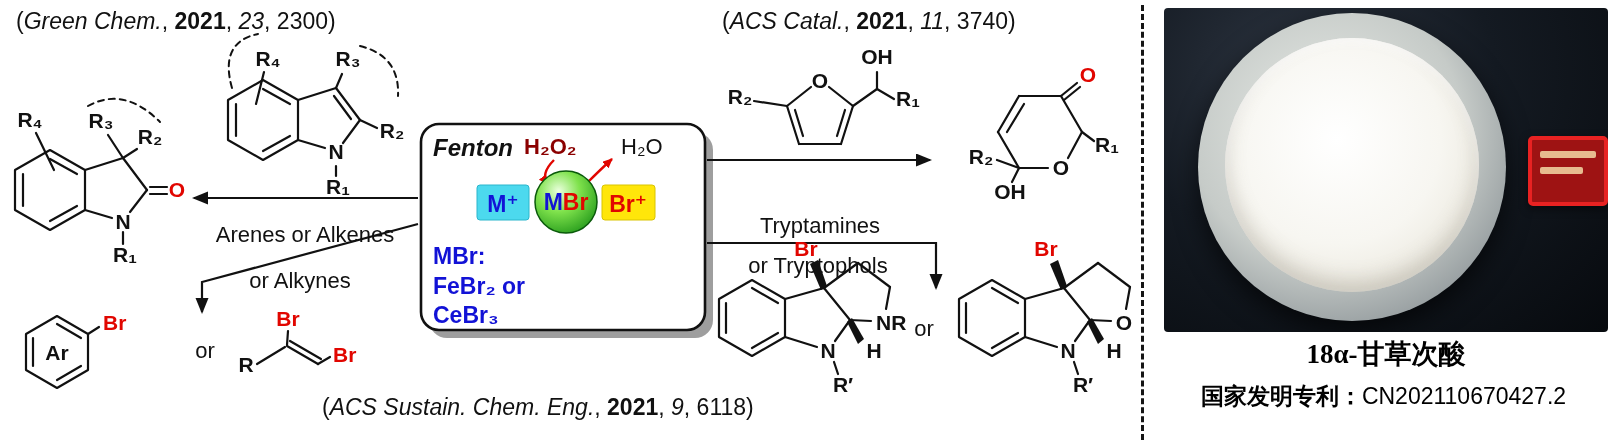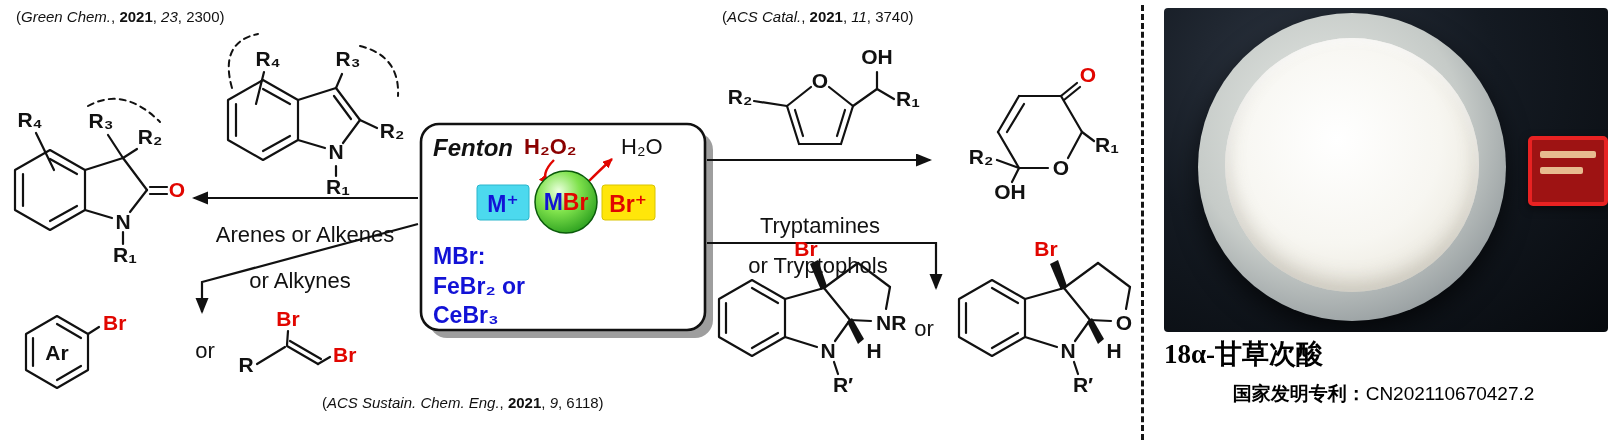--- a/index.html
+++ b/index.html
@@ -21,41 +21,41 @@
   .f-h2o{font:400 22px "Liberation Sans","DejaVu Sans",sans-serif;fill:var(--ink);}
   .f-ion{font:700 23px "Liberation Sans","DejaVu Sans",sans-serif;}
   .f-blue{fill:var(--blue);}
   .f-red{fill:var(--red);}
   .chip-cyan{fill:var(--cyan);stroke:#2ab6cc;stroke-width:1;}
   .chip-yellow{fill:var(--yellow);stroke:#d9c400;stroke-width:1;}
   .box-shadow{fill:var(--boxshadow);}
   .box-face{fill:#ffffff;stroke:var(--ink);stroke-width:2.6;}
 
   
-  .cite{position:absolute;font-size:15px;color:var(--ink);white-space:nowrap;}
+  .cite{position:absolute;font-size:23px;color:var(--ink);white-space:nowrap;}
   .cite .it{font-style:italic;}
   .cite .bd{font-weight:700;}
 
   
   .divider{position:absolute;left:1141px;top:5px;height:435px;width:0;border-left:3px dashed #151515;}
   .photo{position:absolute;left:1164px;top:8px;width:444px;height:324px;border-radius:4px;overflow:hidden;
          background:radial-gradient(ellipse at 30% 20%, #2c3440 0%, #141a22 45%, #070a0e 100%);}
   .dish{position:absolute;left:34px;top:5px;width:308px;height:308px;border-radius:50%;
         background:radial-gradient(circle at 42% 38%, #e9ece8 0%, #c6cbc8 52%, #9aa1a3 76%, #646b6e 100%);
         box-shadow:0 10px 26px rgba(0,0,0,.65);}
   .powder{position:absolute;left:27px;top:25px;width:254px;height:254px;border-radius:50%;
         background:radial-gradient(circle at 44% 40%, #ffffff 0%, #f7f6f1 50%, #e9e6db 82%, #d9d5c7 100%);
         box-shadow:inset 0 -10px 20px rgba(110,105,90,.28), inset 0 4px 10px rgba(255,255,255,.9);}
   .tag{position:absolute;left:364px;top:128px;width:72px;height:62px;background:#9e1313;
        border:4px solid #e82222;border-radius:5px;box-shadow:0 3px 8px rgba(0,0,0,.5);}
   .tag-line{height:7px;margin:11px 8px 0;background:#f3d9a6;border-radius:2px;opacity:.85;}
   .tag-line.short{margin-top:9px;width:60%;}
-  .compound{position:absolute;left:1164px;top:336px;width:444px;text-align:left;
+  .compound{position:absolute;left:1164px;top:336px;width:444px;text-align:center;
             font:700 27px "Liberation Serif","DejaVu Serif",serif;color:#000;}
-  .patent{position:absolute;left:1152px;top:381px;width:463px;text-align:center;font-size:19px;color:#000;white-space:nowrap;}
+  .patent{position:absolute;left:1152px;top:381px;width:463px;text-align:center;font-size:23px;color:#000;white-space:nowrap;}
   .patent .bd{font-weight:700;}
 </style>
 </head>
 <body>
 
 <div class="stage">
 
   <svg class="scheme" viewBox="0 0 1140 445">
     <defs>
       <marker id="arrB" markerUnits="userSpaceOnUse" markerWidth="18" markerHeight="15" refX="14" refY="6.5" orient="auto">

